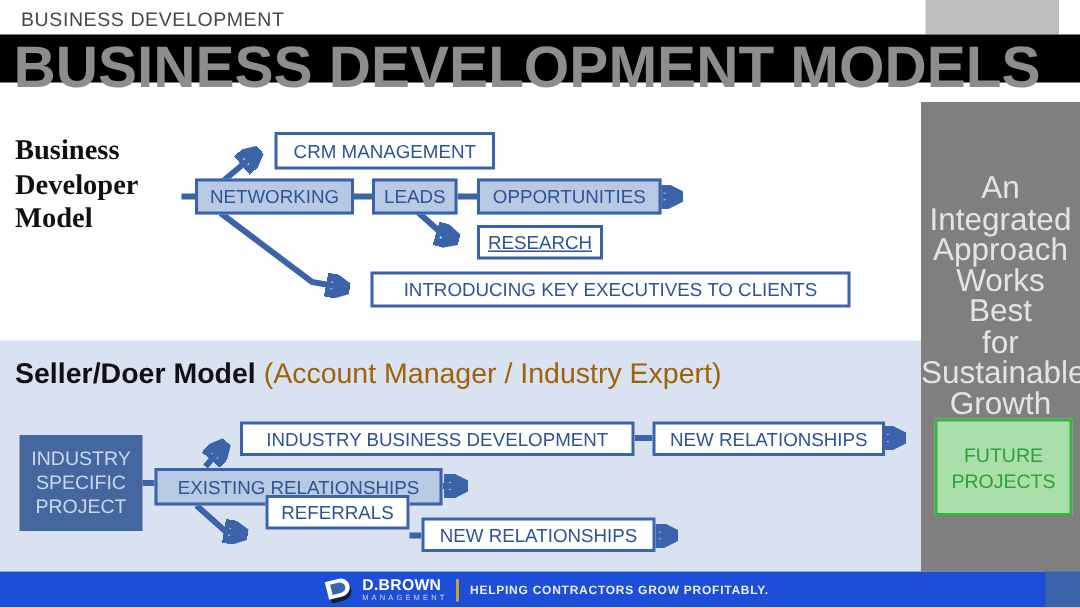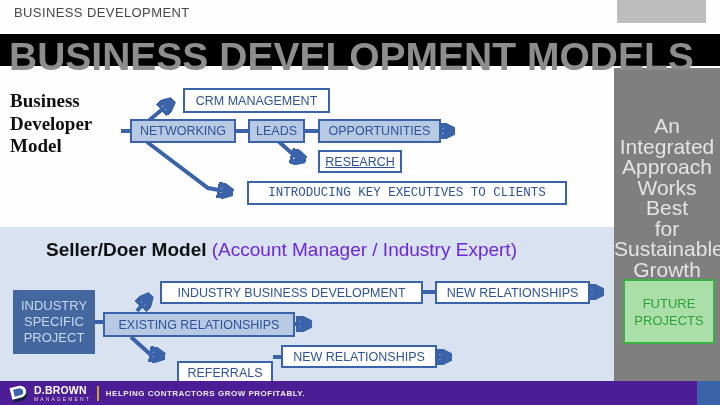--- a/index.html
+++ b/index.html
@@ -2,59 +2,59 @@
 <html><head>
 <meta charset="utf-8">
 <style>
   html,body{margin:0;padding:0;background:#e8e8e8;}
   .slide{position:relative;width:720px;height:405px;overflow:hidden;background:#fefefe;
          font-family:"Liberation Sans","DejaVu Sans",sans-serif;}
 
   
   .eyebrow{position:absolute;left:14px;top:5px;font-size:13px;color:#474747;letter-spacing:.4px;z-index:3;}
   .topgray{position:absolute;left:617px;top:0;width:89px;height:23px;background:#bdbdbd;z-index:2;}
-  .banner{position:absolute;left:0;top:34px;width:720px;height:32px;background:#000;z-index:3;}
+  .banner{position:absolute;left:0;top:23px;width:720px;height:32px;background:#000;z-index:3;}
   .banner-title{font-size:39px;font-weight:bold;color:#8d8d8d;line-height:45px;padding-left:9px;
                 white-space:nowrap;letter-spacing:0;}
 
   
   .section-top{position:absolute;left:0;top:68px;width:720px;height:159px;background:#fefefe;z-index:0;}
   .section-bottom{position:absolute;left:0;top:227px;width:720px;height:154px;background:#d9e2f1;z-index:0;}
   .sidebar{position:absolute;left:614px;top:68px;width:106px;height:313px;background:#7f7f7f;z-index:2;}
   .sidebar-message{padding-top:48px;text-align:center;color:#e4e4e4;font-size:21px;line-height:20.5px;}
 
   
   .dev-title{position:absolute;left:10px;top:90px;font-size:19px;font-weight:bold;color:#101010;
              line-height:22.5px;z-index:4;font-family:Liberation Serif, serif;}
   .dev-title span{display:block;}
   .sd-title{position:absolute;left:10px;top:239px;font-size:19px;z-index:4;white-space:nowrap;}
-  .sd-title .main{font-weight:bold;color:#101010;margin-left:36px;}
-  .sd-title .sub{color:#6d28d9;}
+  .sd-title .main{font-weight:bold;color:#101010;}
+  .sd-title .sub{color:#a16207;}
 
   
   .node{position:absolute;z-index:4;display:flex;align-items:center;justify-content:center;
         border:2px solid #3a63aa;color:#2e5396;font-size:12.5px;background:#fff;text-align:center;
         box-sizing:border-box;white-space:nowrap;}
   .node.fill{background:#b8c9e4;}
   .node.solid{background:#44679f;border:none;color:#c9d8ee;white-space:normal;line-height:16px;
               font-size:13px;padding:0 4px;}
 
   
   .green-box{position:absolute;left:623px;top:279px;width:92px;height:65px;background:#aadfaa;
              border:2px solid #3db043;z-index:4;display:flex;align-items:center;justify-content:center;
              text-align:center;color:#2fa03a;font-size:13px;line-height:17px;box-sizing:border-box;
              padding:0 9px;}
 
   
   .arrows{position:absolute;left:0;top:0;width:720px;height:405px;z-index:3;pointer-events:none;}
   .arrows path{stroke:#3a63aa;stroke-width:4;fill:none;}
 
   
-  .footer{position:absolute;left:0;top:381px;width:720px;height:24px;background:#4c1d95;
-          display:flex;align-items:center;z-index:5;}
+  .footer{position:absolute;left:0;top:381px;width:720px;height:24px;background:#1d4ed8;
+          display:flex;align-items:center;z-index:5;justify-content:center;}
   .logo{margin-left:8px;flex:0 0 auto;}
   .brand-block{margin-left:4px;line-height:1;}
   .brand{font-size:10.5px;font-weight:bold;color:#ffffff;letter-spacing:.2px;}
   .brand-sub{font-size:5px;color:#d8d8d8;letter-spacing:2.1px;margin-top:1.5px;}
   .gold-divider{width:2px;height:15px;background:#c9a227;margin:0 7px 0 6px;}
   .tagline{font-size:8px;font-weight:bold;color:#ececec;letter-spacing:.5px;}
   .url{margin-left:auto;margin-right:30px;color:#f2f2f2;font-size:12.5px;}
   .blue-square{position:absolute;right:0;top:381px;width:23px;height:24px;background:#3a63aa;z-index:6;}
 </style>
 </head>
@@ -112,30 +112,30 @@
   <div class="dev-title">
     <span>Business</span>
     <span>Developer</span>
     <span>Model</span>
   </div>
   <div class="node" style="left:183px;top:88px;width:147px;height:25px;">CRM MANAGEMENT</div>
   <div class="node fill" style="left:130px;top:119px;width:106px;height:24px;">NETWORKING</div>
   <div class="node fill" style="left:248px;top:119px;width:57px;height:24px;">LEADS</div>
   <div class="node fill" style="left:318px;top:119px;width:123px;height:24px;">OPPORTUNITIES</div>
   <div class="node" style="left:318px;top:150px;width:84px;height:23px;text-decoration:underline;">RESEARCH</div>
-  <div class="node" style="left:247px;top:181px;width:320px;height:24px;font-family:Liberation Mono, monospace;">INTRODUCING KEY EXECUTIVES TO CLIENTS</div>
+  <div class="node" style="left:247px;top:181px;width:320px;height:24px;">INTRODUCING KEY EXECUTIVES TO CLIENTS</div>
 
   <div class="sd-title">
     <span class="main">Seller/Doer Model</span><span class="sub"> (Account Manager / Industry Expert)</span>
   </div>
   <div class="node solid" style="left:13px;top:290px;width:82px;height:64px;">INDUSTRY SPECIFIC PROJECT</div>
   <div class="node" style="left:160px;top:281px;width:263px;height:23px;">INDUSTRY BUSINESS DEVELOPMENT</div>
   <div class="node fill" style="left:103px;top:312px;width:192px;height:25px;">EXISTING RELATIONSHIPS</div>
   <div class="node" style="left:435px;top:281px;width:155px;height:23px;">NEW RELATIONSHIPS</div>
-  <div class="node" style="left:177px;top:361px;width:96px;height:23px;">REFERRALS</div>
+  <div class="node" style="left:177px;top:330px;width:96px;height:23px;">REFERRALS</div>
   <div class="node" style="left:281px;top:345px;width:156px;height:23px;">NEW RELATIONSHIPS</div>
 
   <div class="footer">
     <svg class="logo" width="22" height="18" viewBox="0 0 22 18">
       <g transform="rotate(-14 11 9)">
         <path d="M4,4 h8 a7,6.5 0 0 1 0 13 H4 z" fill="#10213d"></path>
         <path d="M3,2 h9 a6.5,6 0 0 1 0 12 H3 z" fill="#ffffff"></path>
         <path d="M6,4.5 h5.5 a4,3.5 0 0 1 0 7 H6 z" fill="#3a63aa"></path>
       </g>
     </svg>

